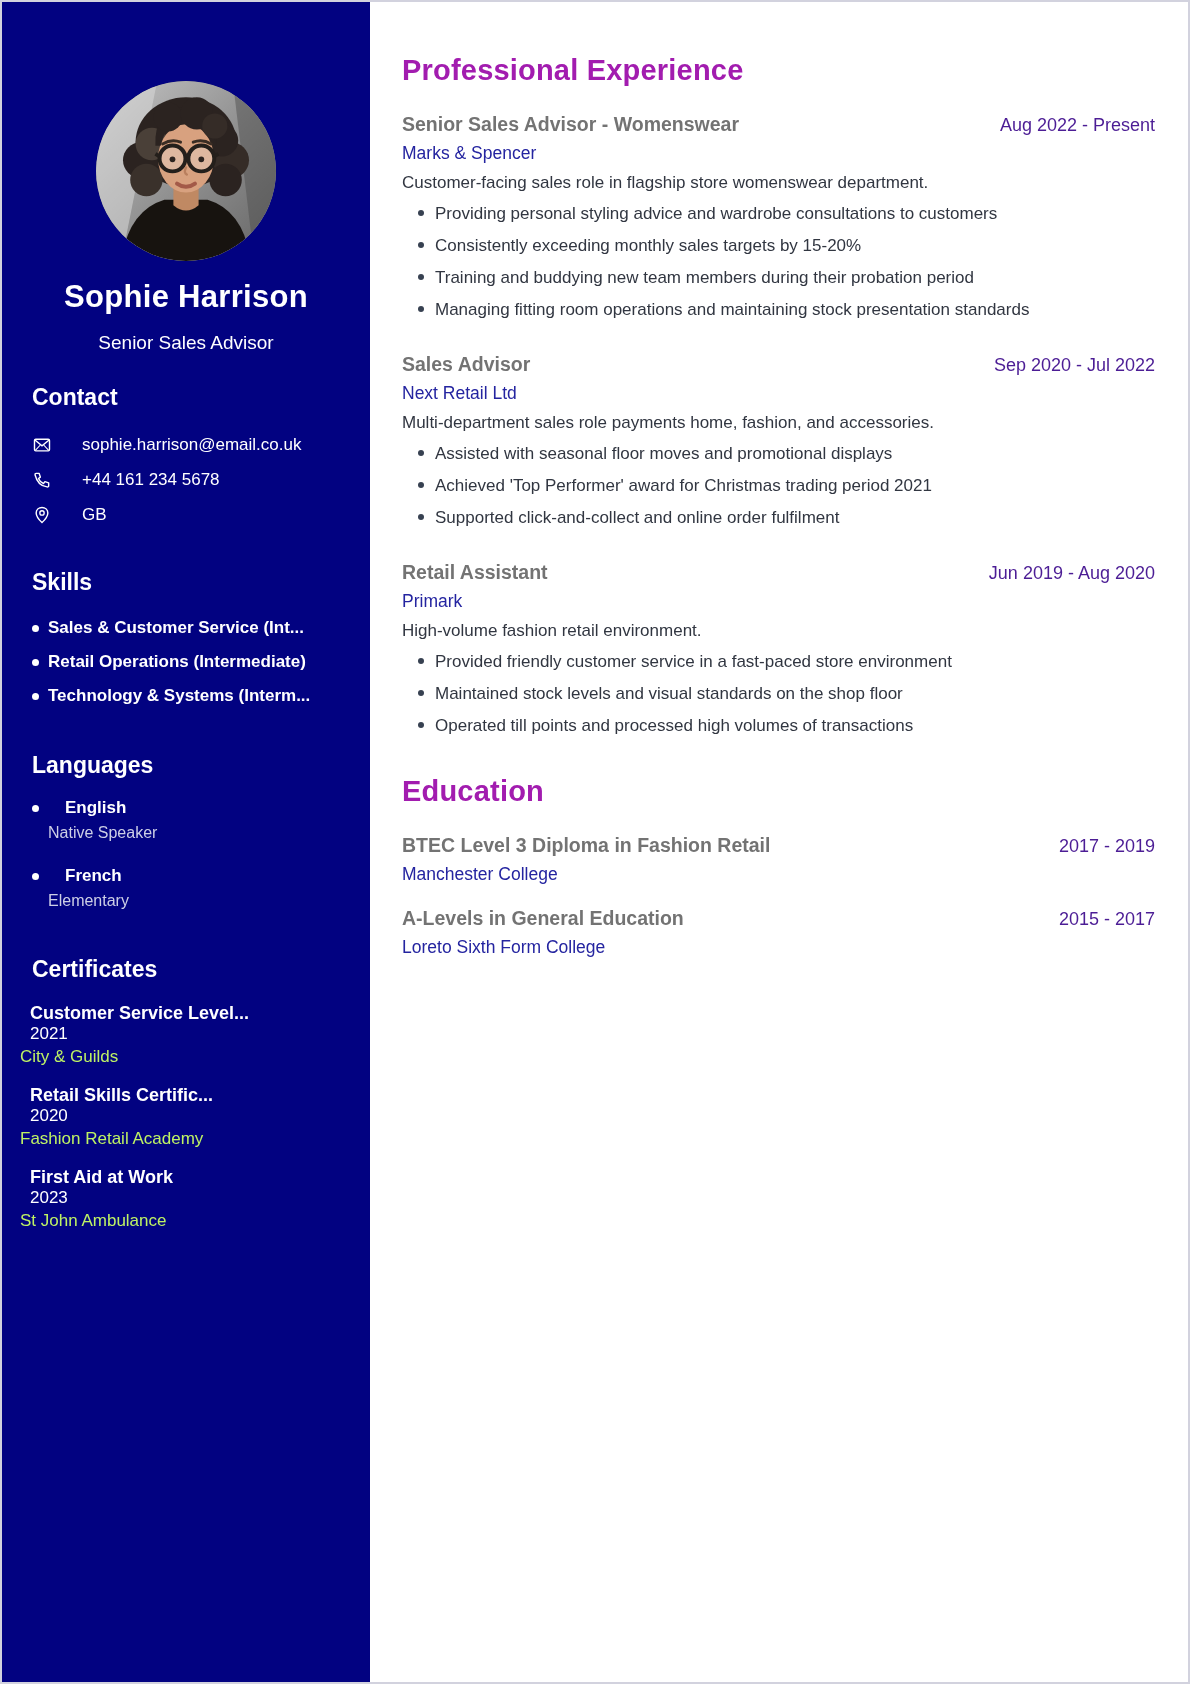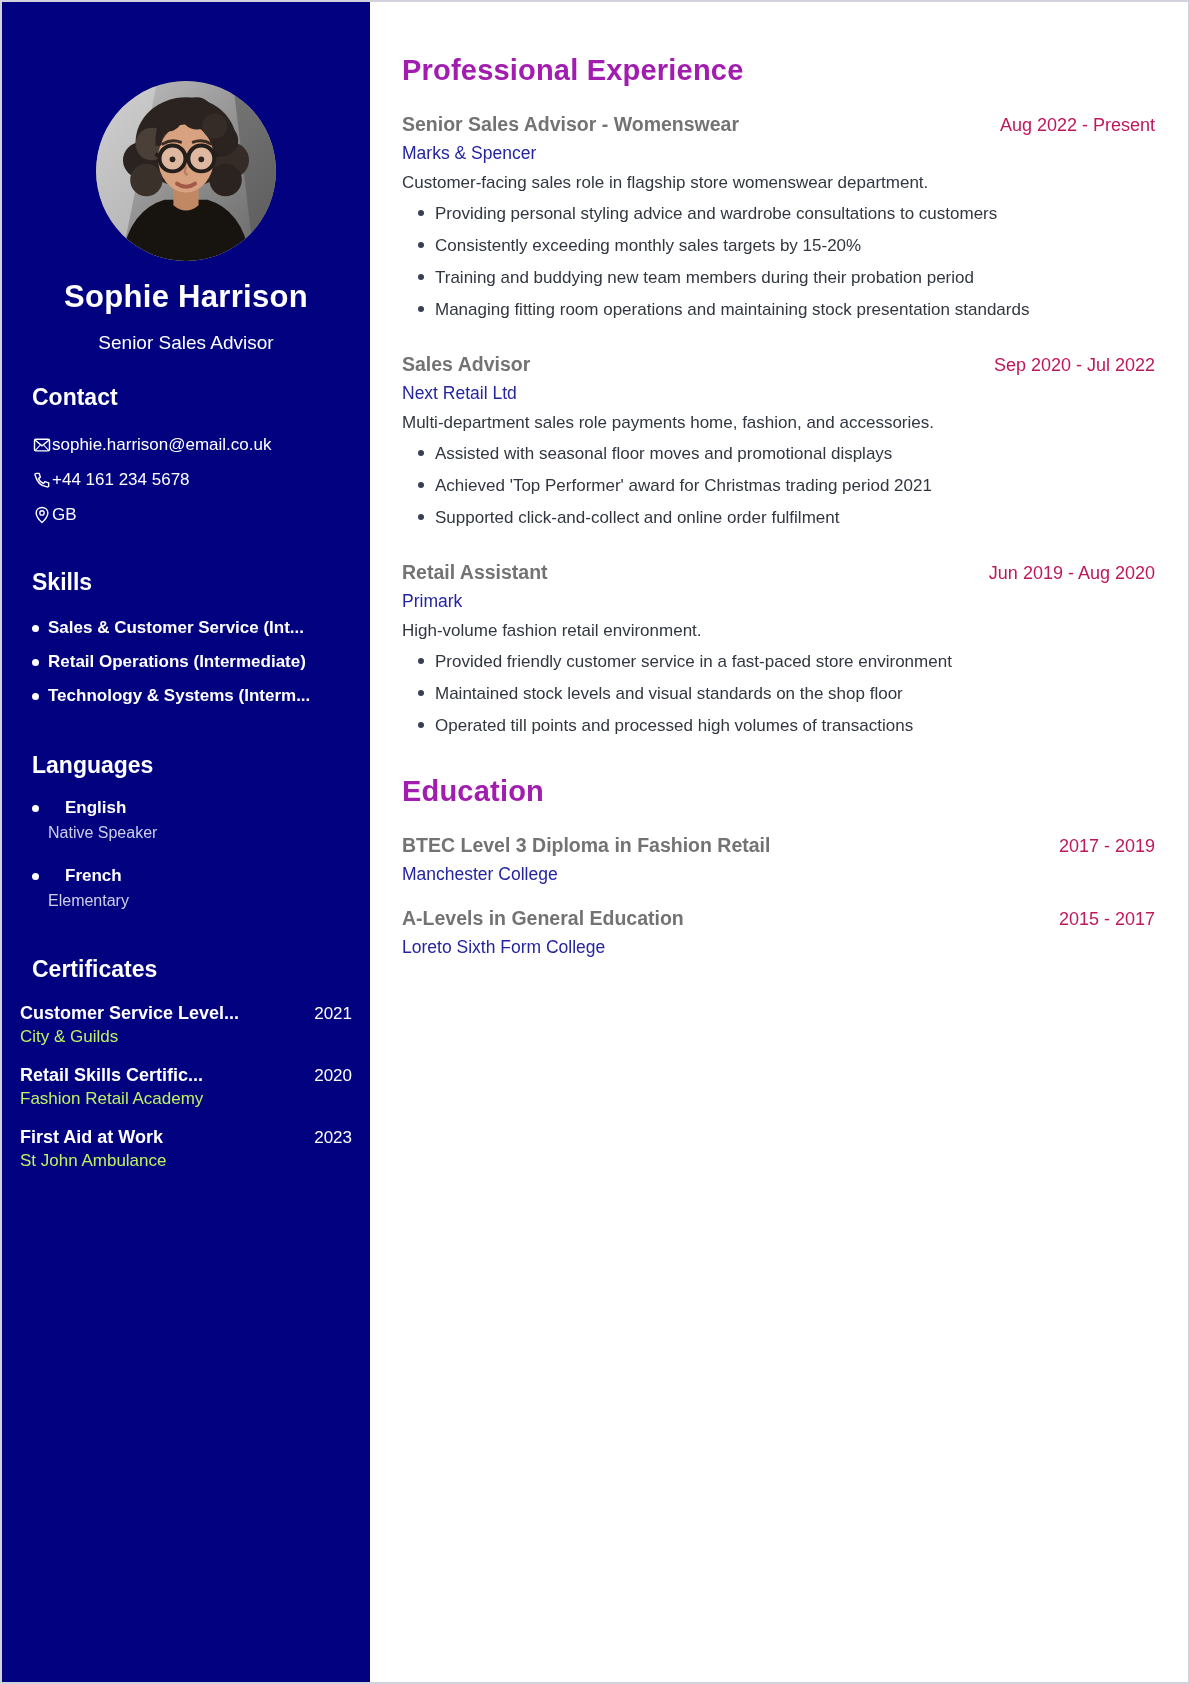--- a/index.html
+++ b/index.html
@@ -10,45 +10,45 @@
   
   .sidebar{flex:0 0 368px;width:368px;background:#020281;color:#ffffff;
     padding-top:79px;box-sizing:border-box;}
   .avatar-wrap{width:180px;height:180px;border-radius:50%;margin:0 auto;overflow:hidden;background:#8f8f8f;}
   .avatar-wrap svg{display:block;width:100%;height:100%;}
   .name{font-size:31px;font-weight:700;text-align:center;margin-top:18px;letter-spacing:.3px;}
   .role{font-size:19px;text-align:center;margin-top:17px;}
   .side-section{padding:0 30px;}
   .side-heading{font-size:23px;font-weight:700;margin:0;}
   .sec-contact{margin-top:30px;}
-  .contact-row{display:flex;align-items:center;gap:0;font-size:17px;margin-top:15px;}
+  .contact-row{display:flex;align-items:center;gap:30px;font-size:17px;margin-top:15px;}
   .contact-row:first-of-type{margin-top:24px;}
   .contact-row svg{flex:0 0 20px;}
   .sec-skills{margin-top:44px;}
   .skill-item{display:flex;align-items:center;gap:9px;font-size:17px;font-weight:700;margin-top:14px;white-space:nowrap;overflow:hidden;}
   .dot{flex:0 0 7px;width:7px;height:7px;border-radius:50%;background:#ffffff;}
   .sec-langs{margin-top:46px;}
   .lang-item{margin-top:19px;}
   .lang-name{display:flex;align-items:center;gap:26px;font-size:17px;font-weight:700;}
   .lang-level{font-size:16px;color:#cdcfe6;margin:6px 0 0 16px;}
   .lang-item + .lang-item{margin-top:24px;}
   .sec-certs{margin-top:46px;padding:0 18px;}
   .sec-certs .side-heading{padding-left:12px;}
   .cert-item{margin-top:18px;}
-  .cert-top{display:flex;justify-content:space-between;align-items:baseline;}
+  .cert-top{display:flex;justify-content:space-between;align-items:baseline;flex-direction:column;}
   .cert-name{font-size:18px;font-weight:700;white-space:nowrap;overflow:hidden;}
   .cert-year{font-size:17px;margin-left:10px;}
   .cert-issuer{font-size:17px;color:#bef264;margin-top:3px;}
   
   .main{flex:1;padding:52px 33px 0 32px;box-sizing:border-box;}
   .main-heading{color:#a21caf;font-size:29px;font-weight:700;margin:0 0 26px 0;letter-spacing:.2px;}
   .job{margin-bottom:30px;}
   .entry-head{display:flex;justify-content:space-between;align-items:baseline;}
   .entry-title{font-size:19.5px;font-weight:700;color:#737373;}
-  .entry-dates{font-size:18px;color:#be185d;white-space:nowrap;margin-left:16px;}
+  .entry-dates{font-size:18px;color:#4c1d95;white-space:nowrap;margin-left:16px;}
   .entry-org{color:#2424a0;font-size:17.5px;font-weight:500;margin-top:7px;}
   .summary{font-size:17px;color:#313641;margin-top:6px;line-height:25px;max-width:640px;}
   .bullets{list-style:none;margin:4px 0 0 0;padding:0;}
   .bullets li{position:relative;padding-left:33px;font-size:17px;line-height:26px;color:#313641;margin-top:6px;max-width:610px;}
   .bullets li::before{content:"";position:absolute;left:16px;top:9px;width:6px;height:6px;border-radius:50%;background:#374151;}
   .sec-education{margin-top:36px;}
   .edu{margin-bottom:22px;}
 </style>
 </head>
 <body>

